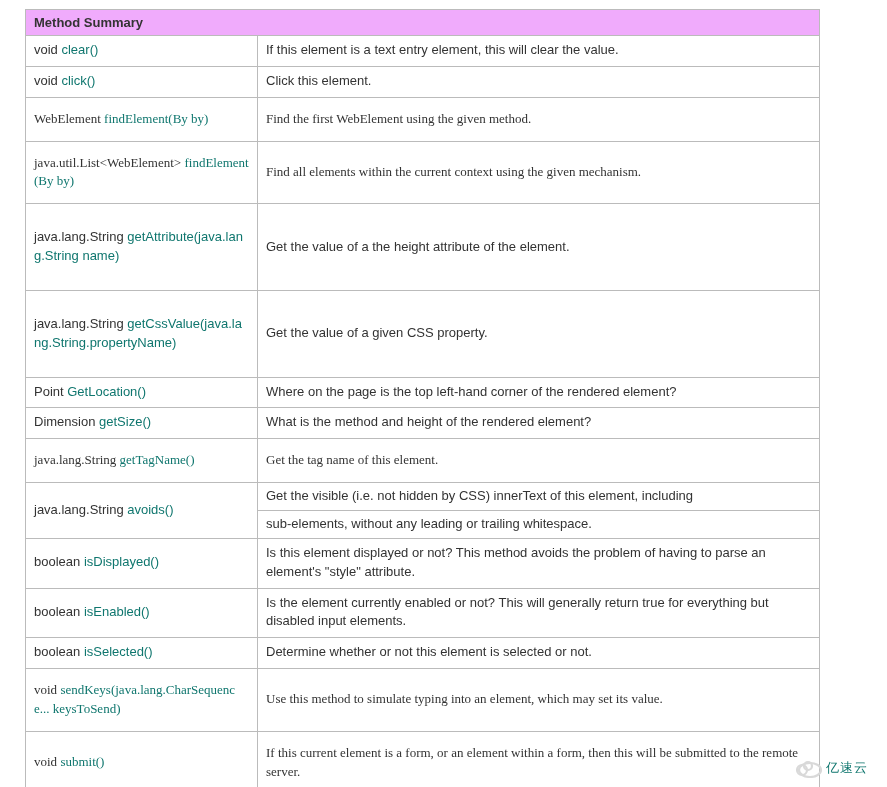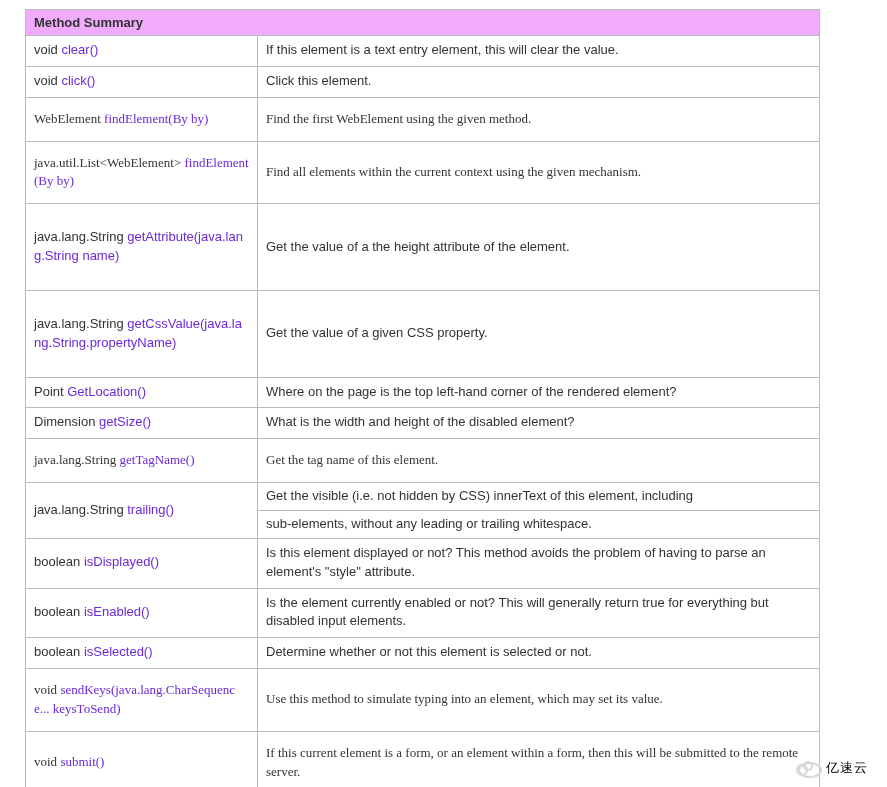--- a/index.html
+++ b/index.html
@@ -30,28 +30,28 @@
       padding: 5px 8px 6px 8px;
       vertical-align: middle;
       font-size: 13px;
       line-height: 1.45;
     }
     .col-return {
       width: 215px;
       word-break: break-all;
     }
     .method-link {
-      color: #6d28d9;
+      color: #0f766e;
       text-decoration: none;
     }
     .watermark {
       position: absolute;
       left: 792px;
       top: 758px;
-      color: #000000;
+      color: #0f766e;
       font-size: 13px;
       letter-spacing: 1px;
       display: flex;
       align-items: center;
       gap: 2px;
       text-align: right;
     }
     .watermark-icon {
       display: inline-block;
     }
@@ -109,28 +109,28 @@
     <tr class="tall-row">
       <td class="col-return"><span> java.lang.String </span><a class="method-link">getCssValue(java.lang.String.propertyName)</a></td>
       <td>Get   the value of a given CSS property.</td>
     </tr>
     <tr>
       <td class="col-return"><span>Point </span><a class="method-link">GetLocation()</a></td>
       <td>Where   on the page is the top left-hand corner of the rendered element?</td>
     </tr>
     <tr>
       <td class="col-return"><span> Dimension </span><a class="method-link">getSize()</a></td>
-      <td>What   is the width and height of the disabled element?</td>
+      <td>What   is the method and height of the rendered element?</td>
     </tr>
     <tr class="medium-row">
       <td class="col-return"><span> java.lang.String </span><a class="method-link">getTagName()</a></td>
       <td> Get   the tag name of this element.</td>
     </tr>
     <tr class="desc-multi">
-      <td class="col-return" rowspan="2"><span> java.lang.String </span><a class="method-link">trailing()</a></td>
+      <td class="col-return" rowspan="2"><span> java.lang.String </span><a class="method-link">avoids()</a></td>
       <td> Get   the visible (i.e. not hidden by CSS) innerText of this element, including</td>
     </tr>
     <tr class="desc-multi">
       <td>sub-elements, without any leading or trailing whitespace.</td>
     </tr>
     <tr>
       <td class="col-return"><span> boolean </span><a class="method-link">isDisplayed()</a></td>
       <td>Is   this element displayed or not? This method avoids the problem of having to   parse an element's "style" attribute.</td>
     </tr>
     <tr>

